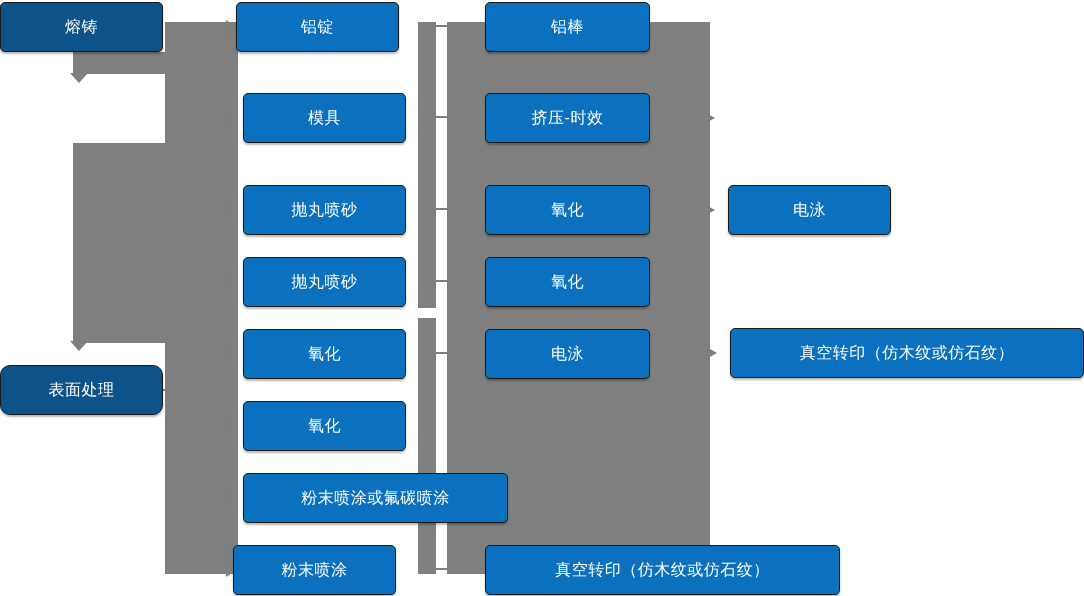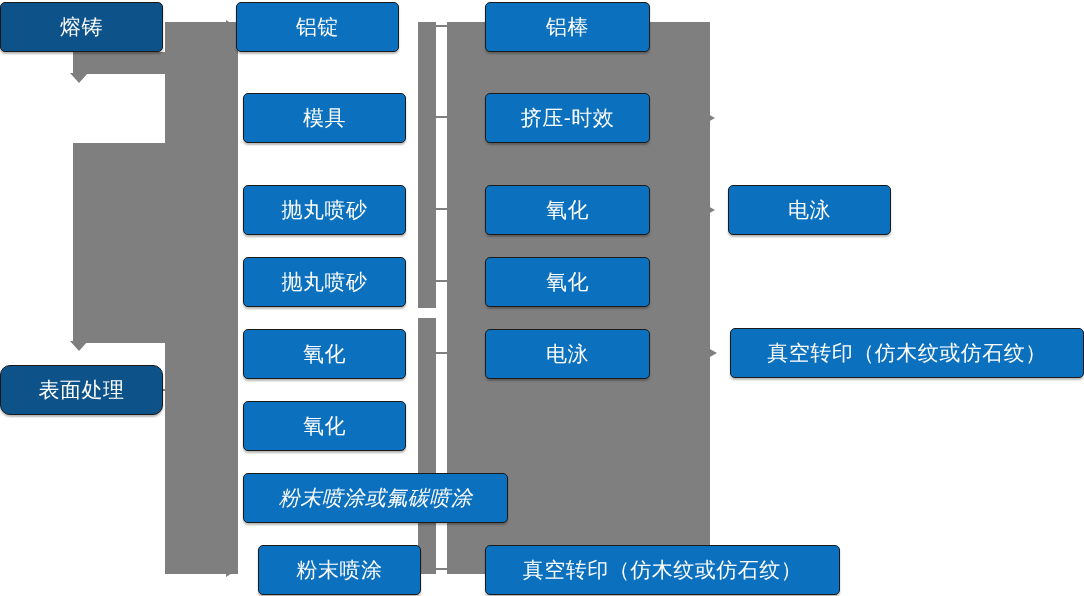--- a/index.html
+++ b/index.html
@@ -55,21 +55,21 @@
   
   .node {
     position: absolute;
     box-sizing: border-box;
     display: flex;
     align-items: center;
     justify-content: center;
     border: 1.5px solid #1a1a1a;
     border-radius: 5px;
     color: #ffffff;
-    font-size: 21px;
+    font-size: 16px;
     line-height: 1.1;
     letter-spacing: 0.5px;
     white-space: nowrap;
     box-shadow: 0 2px 2px rgba(0,0,0,0.28);
   }
   .node.dark  { background: #0d5289; }
   .node.light { background: #0b70bd; }
   .node .label { pointer-events: none; }
 </style>
 </head>
@@ -135,24 +135,24 @@
   </div>
   <div class="node light" style="left:243px; top:257px; width:163px; height:50px;">
     <span class="label">抛丸喷砂</span>
   </div>
   <div class="node light" style="left:243px; top:329px; width:163px; height:50px;">
     <span class="label">氧化</span>
   </div>
   <div class="node light" style="left:243px; top:401px; width:163px; height:50px;">
     <span class="label">氧化</span>
   </div>
-  <div class="node light" style="left:243px; top:473px; width:265px; height:50px;font-style:italic;">
+  <div class="node light" style="left:243px; top:473px; width:265px; height:50px;">
     <span class="label">粉末喷涂或氟碳喷涂</span>
   </div>
-  <div class="node light" style="left:258px; top:545px; width:163px; height:50px;">
+  <div class="node light" style="left:233px; top:545px; width:163px; height:50px;">
     <span class="label">粉末喷涂</span>
   </div>
 
   <div class="node light" style="left:485px; top:93px; width:165px; height:50px;">
     <span class="label">挤压-时效</span>
   </div>
   <div class="node light" style="left:485px; top:2px; width:165px; height:50px;">
     <span class="label">铝棒</span>
   </div>
   <div class="node light" style="left:485px; top:185px; width:165px; height:50px;">

